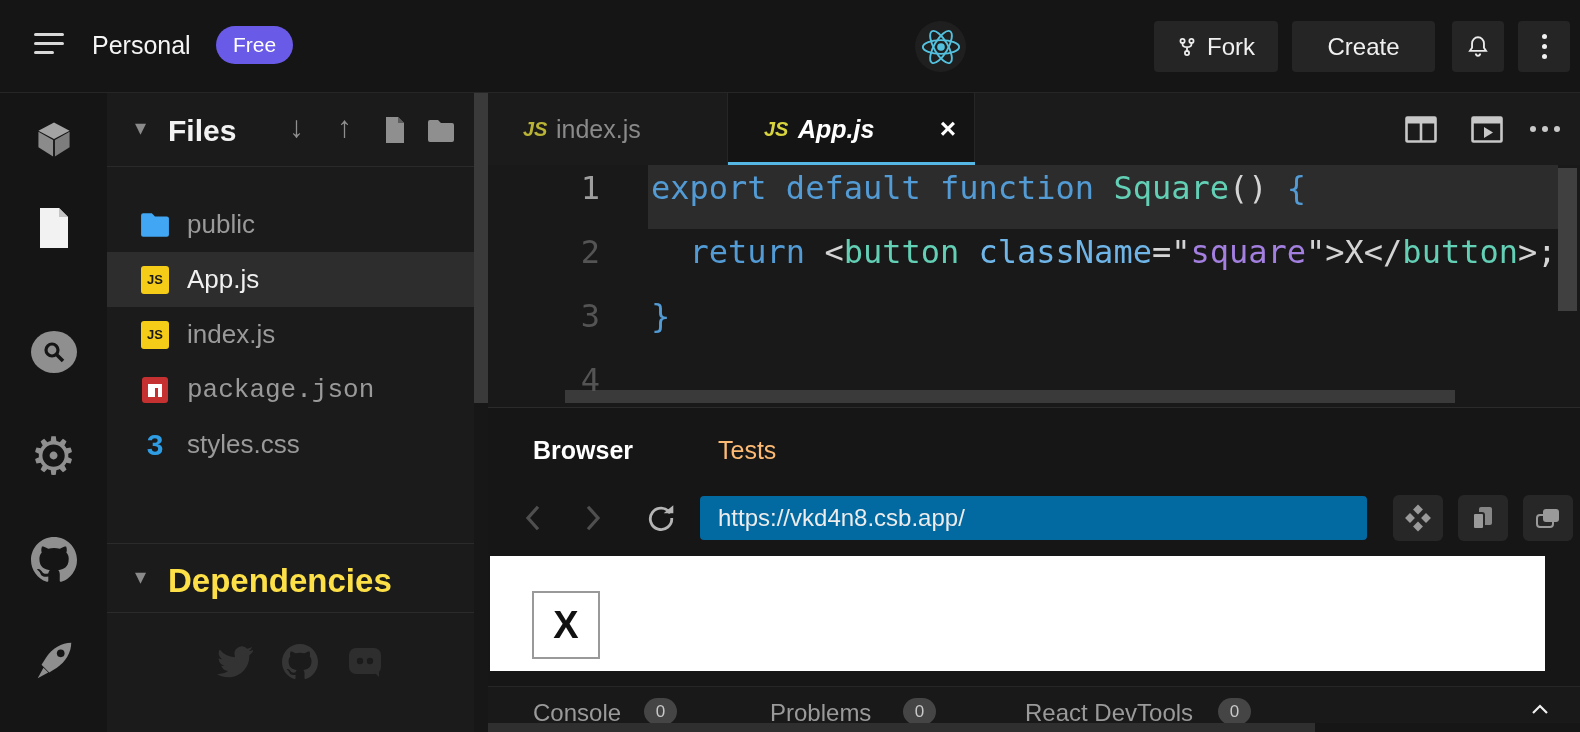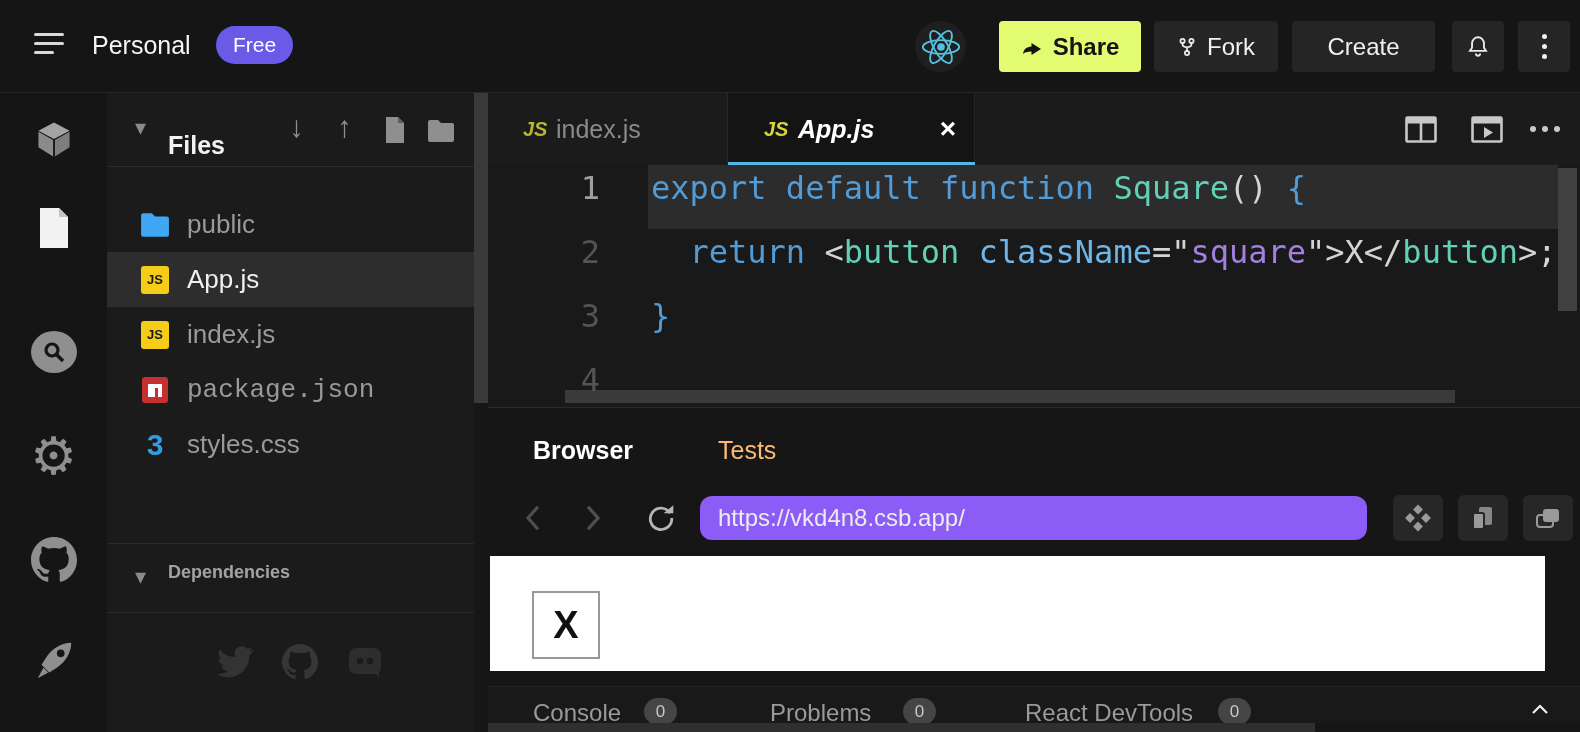--- a/index.html
+++ b/index.html
@@ -30,32 +30,32 @@
   .rail { position:absolute; left:0; top:93px; width:107px; height:639px; background:#151515; }
   .rail-item { position:absolute; left:0; width:107px; height:52px; display:flex; align-items:center; justify-content:center; color:#8f8f8f; cursor:pointer; }
   .search-bubble { width:46px; height:42px; border-radius:50%; background:#8f8f8f; display:flex; align-items:center; justify-content:center; }
   .gear-glyph { font-size:52px; line-height:1; color:#8f8f8f; }
 
   
   .explorer { position:absolute; left:107px; top:93px; width:367px; height:639px; background:#1b1b1b; }
   .files-header { position:absolute; left:0; top:0; width:367px; height:74px; border-bottom:1px solid #2a2a2a; }
   .caret { color:#8a8a8a; font-size:22px; }
   .files-caret { position:absolute; left:28px; top:22px; }
-  .files-title { position:absolute; left:61px; top:21px; font-size:25px; font-weight:600; color:#f2f2f2;margin-top:17px; }
+  .files-title { position:absolute; left:61px; top:21px; font-size:30px; font-weight:600; color:#f2f2f2; }
   .fh-icon { position:absolute; top:19px; color:#8f8f8f; cursor:pointer; }
   .arrow-glyph { font-size:30px; line-height:1; }
   .file-row { position:absolute; left:0; width:367px; height:55px; display:flex; align-items:center; cursor:pointer; color:#9a9a9a; font-size:26px; }
   .file-row .ficon { position:absolute; left:33px; width:30px; height:30px; display:flex; align-items:center; justify-content:center; }
   .file-row .fname { position:absolute; left:80px; }
   .file-row.selected { background:#2d2d2d; color:#f0f0f0; }
   .js-badge { width:28px; height:28px; background:#F5CD19; border-radius:3px; color:#191919; font-weight:700; font-size:13px; display:flex; align-items:center; justify-content:center; }
   .css-badge { color:#2F9DE4; font-weight:800; font-size:30px; }
   .divider { position:absolute; left:0; width:367px; height:1px; background:#2b2b2b; }
   .deps-caret { position:absolute; left:28px; top:471px; }
-  .deps-title { position:absolute; left:61px; top:469px; font-size:18px; font-weight:600; color:#a3a3a3; }
+  .deps-title { position:absolute; left:61px; top:469px; font-size:33px; font-weight:600; color:#fde047; }
   .social { position:absolute; top:549px; width:40px; height:40px; display:flex; align-items:center; justify-content:center; color:#333; cursor:pointer; }
 
   
   .vstrip { position:absolute; left:474px; top:93px; width:14px; height:639px; background:#171717; }
   .vstrip .thumb { position:absolute; left:0; top:0; width:14px; height:310px; background:#3a3a3a; }
 
   
   .main { position:absolute; left:488px; top:93px; width:1092px; height:639px; }
   .tabbar { position:absolute; left:0; top:0; width:1092px; height:72px; background:#1b1b1b; }
   .tab { position:absolute; top:0; height:72px; display:flex; align-items:center; cursor:pointer; }
@@ -81,21 +81,21 @@
   .line-content { position:relative; z-index:1; padding-left:3px; }
   .editor-hscroll { position:absolute; left:77px; top:225px; width:890px; height:13px; background:#3a3a3a; cursor:pointer; }
   .editor-vscroll { position:absolute; left:1070px; top:3px; width:19px; height:143px; background:#404040; cursor:pointer; }
 
   
   .devtools { position:absolute; left:0; top:314px; width:1092px; height:325px; background:#161616; border-top:1px solid #2b2b2b; }
   .dt-tab { position:absolute; top:28px; font-size:25px; cursor:pointer; }
   .dt-tab.active { color:#fff; font-weight:700; }
   .dt-tab.inactive { color:#fdba74; }
   .nav-icon { position:absolute; top:92px; cursor:pointer; }
-  .url-bar { position:absolute; left:212px; top:88px; width:667px; height:44px; background:#8b5cf6; border-radius:12px; border:none; outline:none; color:#ececec; font-size:24px; padding:0 18px; font-family:"Liberation Sans", sans-serif; }
+  .url-bar { position:absolute; left:212px; top:88px; width:667px; height:44px; background:#0369a1; border-radius:4px; border:none; outline:none; color:#ececec; font-size:24px; padding:0 18px; font-family:"Liberation Sans", sans-serif; }
   .url-btn { position:absolute; top:87px; width:50px; height:46px; background:#272727; border-radius:6px; display:flex; align-items:center; justify-content:center; cursor:pointer; }
   .preview { position:absolute; left:2px; top:148px; width:1055px; height:115px; background:#ffffff; }
   .square-btn { position:absolute; left:42px; top:35px; width:68px; height:68px; background:#fff; border:2px solid #999; color:#111; font-size:38px; font-weight:800; display:flex; align-items:center; justify-content:center; cursor:pointer; }
   .console-bar { position:absolute; left:0; top:265px; width:1092px; height:50px; background:#191919; border-top:1px solid #262626;margin-top:13px; }
   .cb-label { position:absolute; top:12px; font-size:24px; color:#9a9a9a; cursor:pointer; }
   .cb-badge { position:absolute; top:11px; width:33px; height:27px; background:#454545; border-radius:14px; color:#c9c9c9; font-size:17px; display:flex; align-items:center; justify-content:center; }
   .cb-chevron { position:absolute; left:1042px; top:15px; color:#f0f0f0; cursor:pointer; }
   .bottom-strip { position:absolute; left:0; top:315px; width:1092px; height:10px; background:#161616; }
   .bottom-strip .thumb { position:absolute; left:0; top:0; width:827px; height:10px; background:#2f2f2f; cursor:pointer; }
 </style>
@@ -117,26 +117,20 @@
       <svg width="42" height="42" viewBox="0 0 44 44">
         <g stroke="#53C1DE" stroke-width="2" fill="none">
           <ellipse cx="22" cy="22" rx="19" ry="7.2"></ellipse>
           <ellipse cx="22" cy="22" rx="19" ry="7.2" transform="rotate(60 22 22)"></ellipse>
           <ellipse cx="22" cy="22" rx="19" ry="7.2" transform="rotate(120 22 22)"></ellipse>
         </g>
         <circle cx="22" cy="22" r="4" fill="#53C1DE"></circle>
       </svg>
     </div>
 
-    <div class="hbtn share-btn">
-      <svg width="22" height="20" viewBox="0 0 22 20">
-          <path d="M2 17c.8-4.6 3.6-7.1 8.5-7.4V6L20 12l-9.5 6v-3.4C6.3 14.7 3.8 15.4 2 17z" fill="#141414"></path>
-        </svg>
-      <span>Share</span>
-    </div>
     <div class="hbtn btn-dark fork-btn">
       <svg width="20" height="24" viewBox="0 0 18 18">
         <g stroke="#ececec" stroke-width="1.6" fill="none">
           <circle cx="5" cy="3.5" r="1.9"></circle>
             <circle cx="13" cy="3.5" r="1.9"></circle>
             <circle cx="9" cy="14.5" r="1.9"></circle>
           <path d="M5 5.4v1.2c0 2 1.7 2.6 4 2.6s4-.6 4-2.6V5.4 M9 9.2v3.4"></path>
         </g>
       </svg>
       <span>Fork</span>

